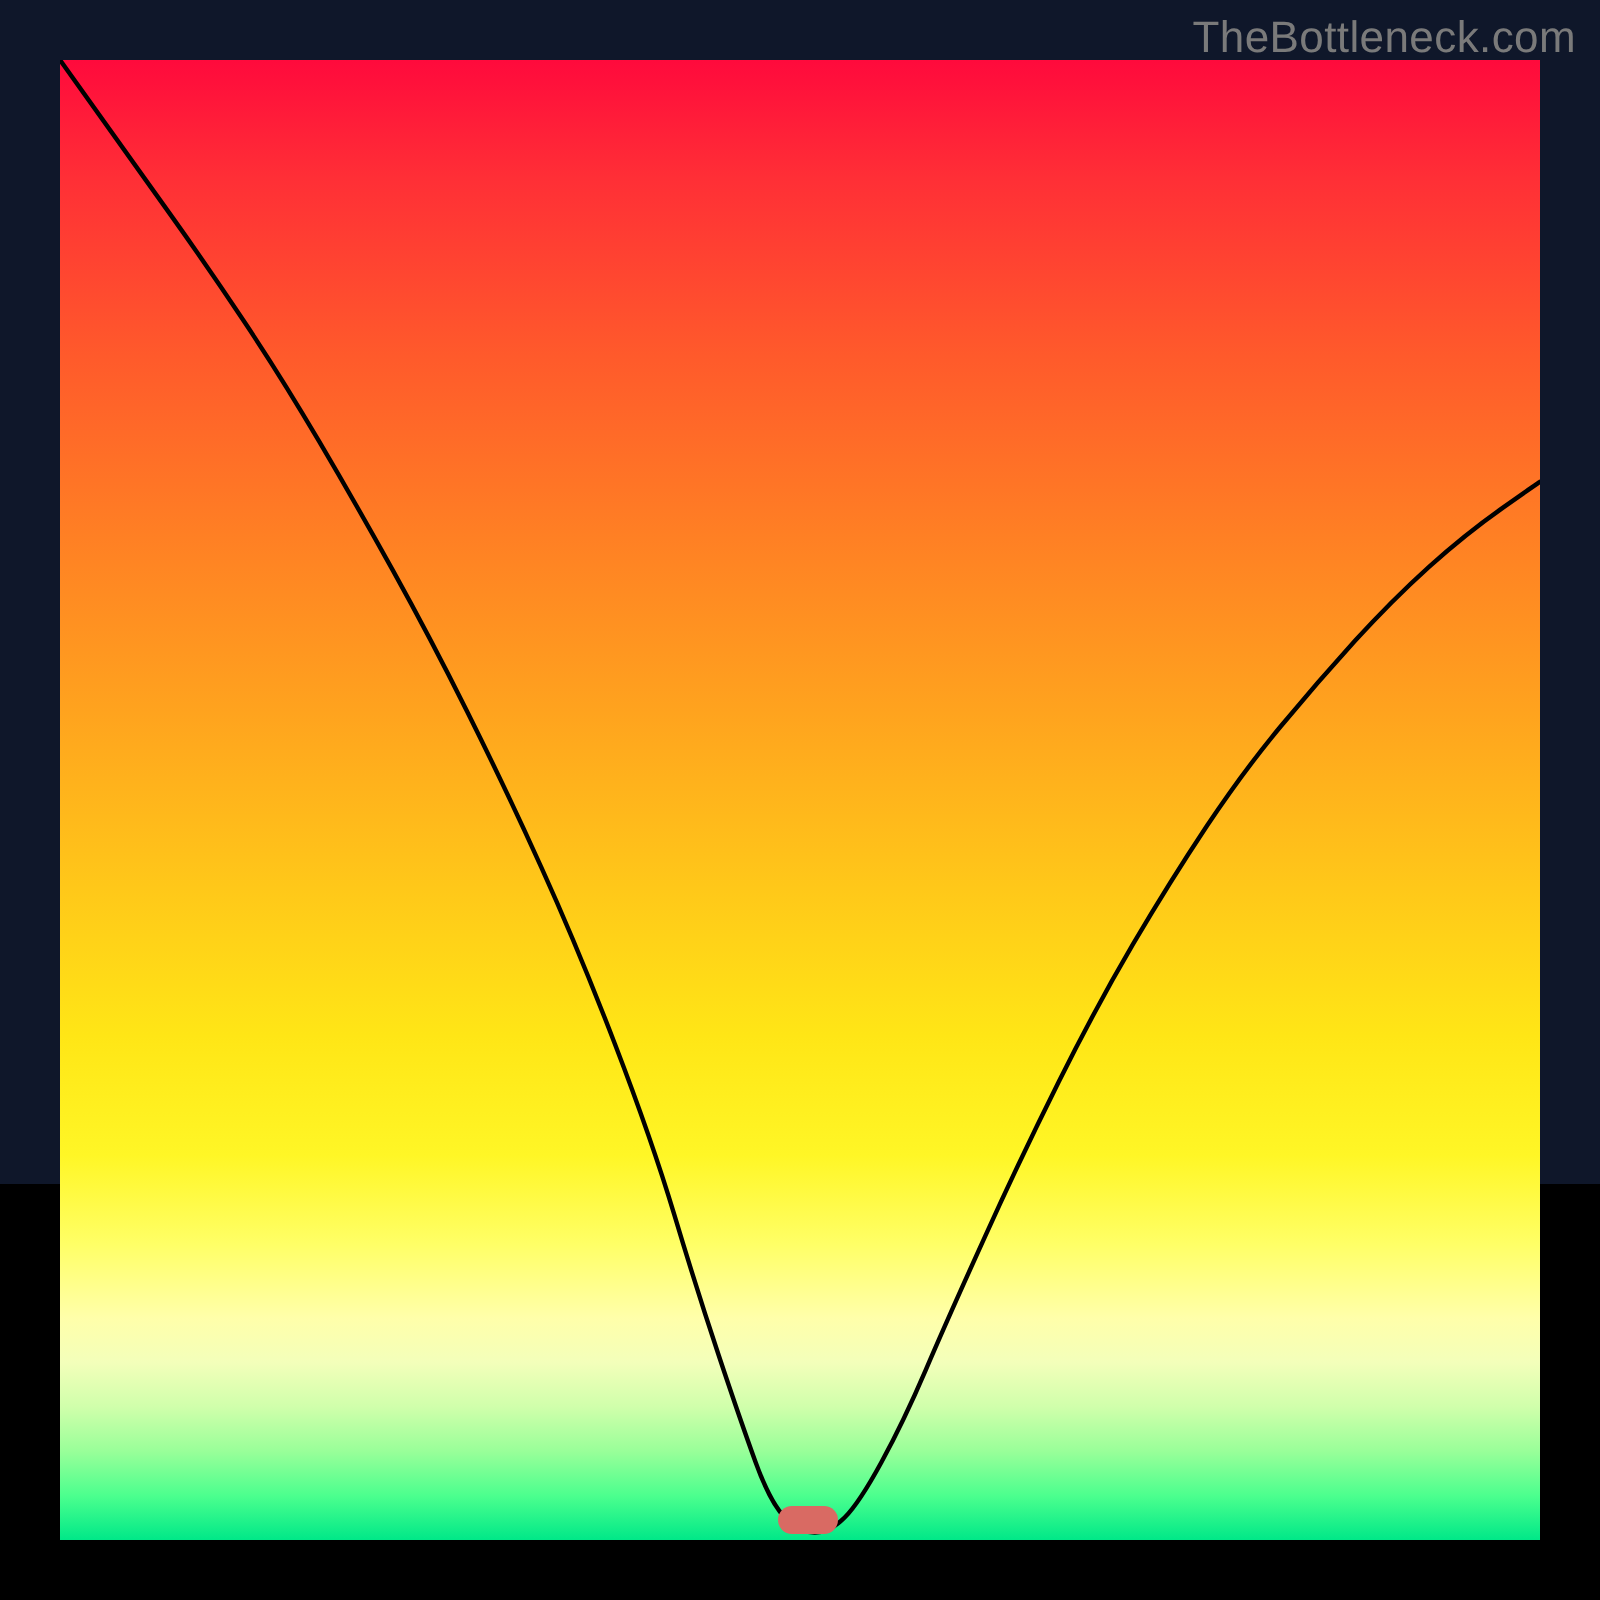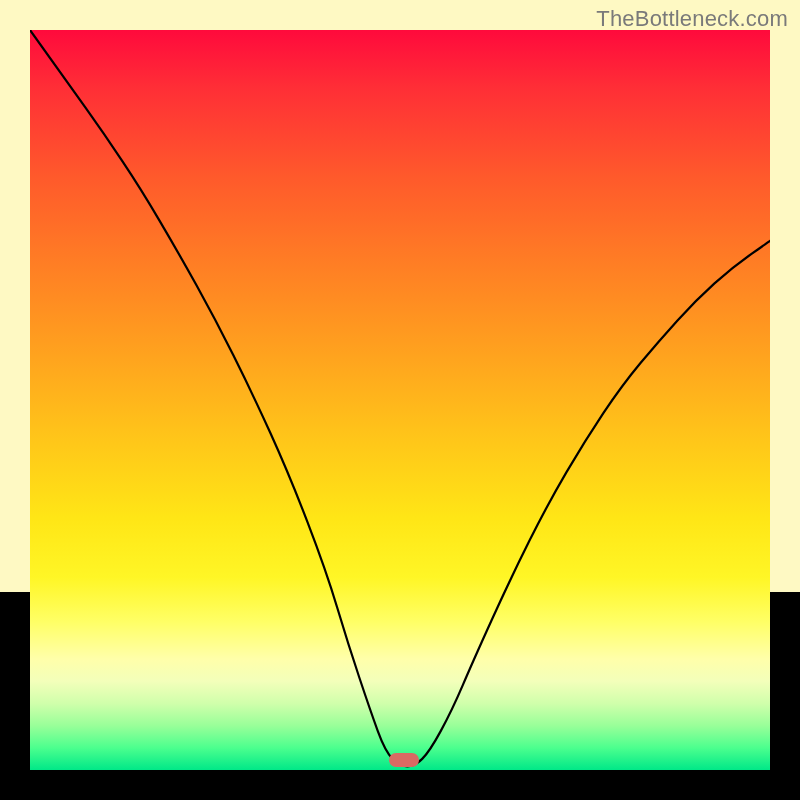--- a/index.html
+++ b/index.html
@@ -10,21 +10,21 @@
     background: #000;
     overflow: hidden;
     font-family: Arial, Helvetica, sans-serif;
   }
   .frame {
     position: absolute;
     top: 0;
     left: 0;
     width: 800px;
     height: 592px;
-    background: #fef9c3;
+    background: #0f172a;
   }
   .plot {
     position: absolute;
     top: 30px;
     left: 30px;
     width: 740px;
     height: 740px;
     background: linear-gradient(
       to bottom,
       #ff0a3c 0%,

